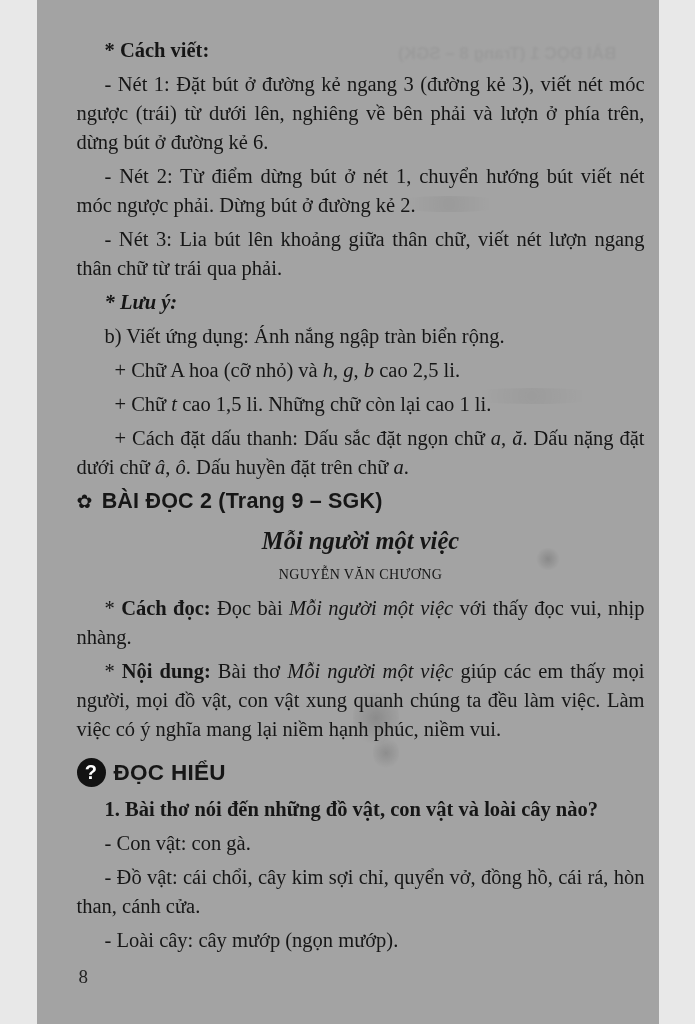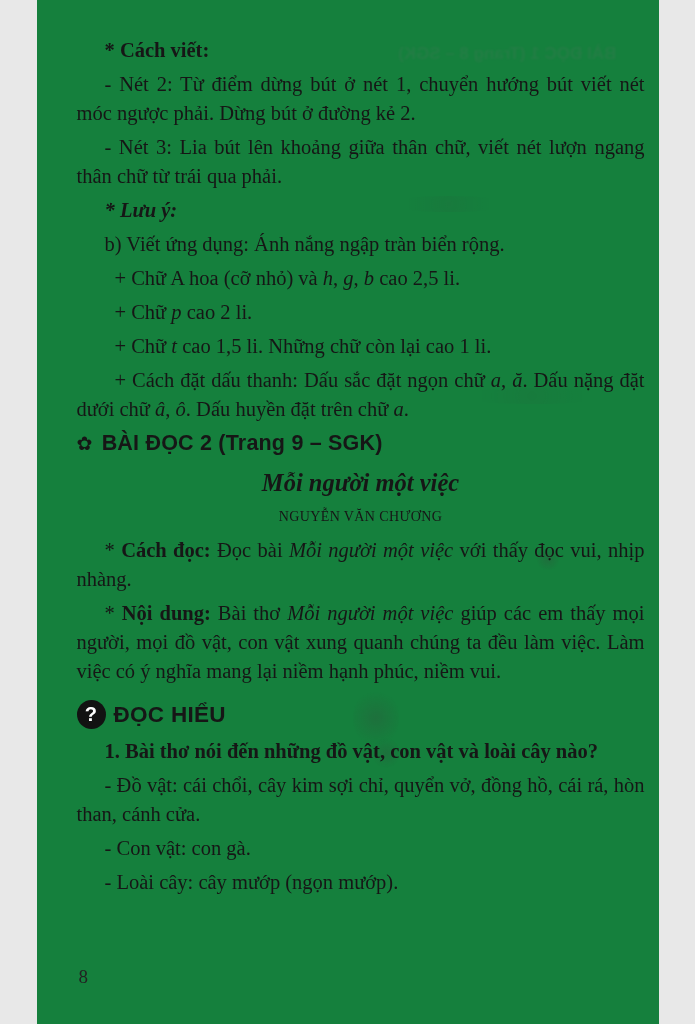--- a/index.html
+++ b/index.html
@@ -1,20 +1,20 @@
 <!DOCTYPE html>
 <html><head>
 <meta charset="utf-8">
 <style>
   html,body{margin:0;padding:0;background:#e8e8e8;}
   .page{
     position:relative;
     width:622px;height:1024px;
     margin:0 auto;
-    background:#15803d;
+    background:#a3a3a3;
     color:#161616;
     font-family:"Liberation Serif","DejaVu Serif",serif;
     overflow:hidden;
     box-sizing:border-box;
   }
   .doc{
     position:absolute;
     left:40px;right:14px;top:36px;
   }
   .blk{
@@ -105,40 +105,40 @@
 <div class="page">
   <div class="bleed">BÀI ĐỌC 1 (Trang 8 – SGK)</div>
   <div class="smudge s1"></div>
   <div class="smudge s2"></div>
   <div class="smudge s3"></div>
   <div class="smudge s4"></div>
   <div class="smudge s5"></div>
 
   <main class="doc" id="doc-body">
       <div class="blk para-bold"><span><span class="b">* Cách viết:</span></span></div>
+      <div class="blk para"><span><span>- Nét 1: Đặt bút ở đường kẻ ngang 3 (đường kẻ 3), viết nét móc ngược (trái) từ dưới lên, nghiêng về bên phải và lượn ở phía trên, dừng bút ở đường kẻ 6.</span></span></div>
       <div class="blk para"><span><span>- Nét 2: Từ điểm dừng bút ở nét 1, chuyển hướng bút viết nét móc ngược phải. Dừng bút ở đường kẻ 2.</span></span></div>
       <div class="blk para"><span><span>- Nét 3: Lia bút lên khoảng giữa thân chữ, viết nét lượn ngang thân chữ từ trái qua phải.</span></span></div>
       <div class="blk para"><span><span class="b i">* Lưu ý:</span></span></div>
       <div class="blk para"><span><span>b) Viết ứng dụng: Ánh nắng ngập tràn biển rộng.</span></span></div>
       <div class="blk para-plus"><span><span>+ Chữ A hoa (cỡ nhỏ) và </span><span class="i">h</span><span>, </span><span class="i">g</span><span>, </span><span class="i">b</span><span> cao 2,5 li.</span></span></div>
-      <div class="blk para-plus"><span><span>+ Chữ </span><span class="i">p</span><span> cao 2 li.</span></span></div>
       <div class="blk para-plus"><span><span>+ Chữ </span><span class="i">t</span><span> cao 1,5 li. Những chữ còn lại cao 1 li.</span></span></div>
       <div class="blk para-plus"><span><span>+ Cách đặt dấu thanh: Dấu sắc đặt ngọn chữ </span><span class="i">a</span><span>, </span><span class="i">ă</span><span>. Dấu nặng đặt dưới chữ </span><span class="i">â</span><span>, </span><span class="i">ô</span><span>. Dấu huyền đặt trên chữ </span><span class="i">a</span><span>.</span></span></div>
       <div class="blk heading-sans">
         <span class="flower-icon">✿</span>
         <span><span class="b">BÀI ĐỌC 2 (Trang 9 – SGK)</span></span>
       </div>
       <div class="blk title-center"><span><span class="b i">Mỗi người một việc</span></span></div>
       <div class="blk author-center"><span><span>NGUYỄN VĂN CHƯƠNG</span></span></div>
       <div class="blk para"><span><span>* </span><span class="b">Cách đọc:</span><span> Đọc bài </span><span class="i">Mỗi người một việc</span><span> với thấy đọc vui, nhịp nhàng.</span></span></div>
       <div class="blk para"><span><span>* </span><span class="b">Nội dung:</span><span> Bài thơ </span><span class="i">Mỗi người một việc</span><span> giúp các em thấy mọi người, mọi đồ vật, con vật xung quanh chúng ta đều làm việc. Làm việc có ý nghĩa mang lại niềm hạnh phúc, niềm vui.</span></span></div>
       <div class="blk heading-doc-hieu">
         <span class="question-icon">?</span>
         <span><span class="b">ĐỌC HIỂU</span></span>
       </div>
       <div class="blk para-bold"><span><span class="b">1. Bài thơ nói đến những đồ vật, con vật và loài cây nào?</span></span></div>
+      <div class="blk para"><span><span>- Con vật: con gà.</span></span></div>
       <div class="blk para"><span><span>- Đồ vật: cái chổi, cây kim sợi chỉ, quyển vở, đồng hồ, cái rá, hòn than, cánh cửa.</span></span></div>
-      <div class="blk para"><span><span>- Con vật: con gà.</span></span></div>
       <div class="blk para"><span><span>- Loài cây: cây mướp (ngọn mướp).</span></span></div>
     </main>
 
   <div class="pagenum">8</div>
 </div>
 
 </body></html>

